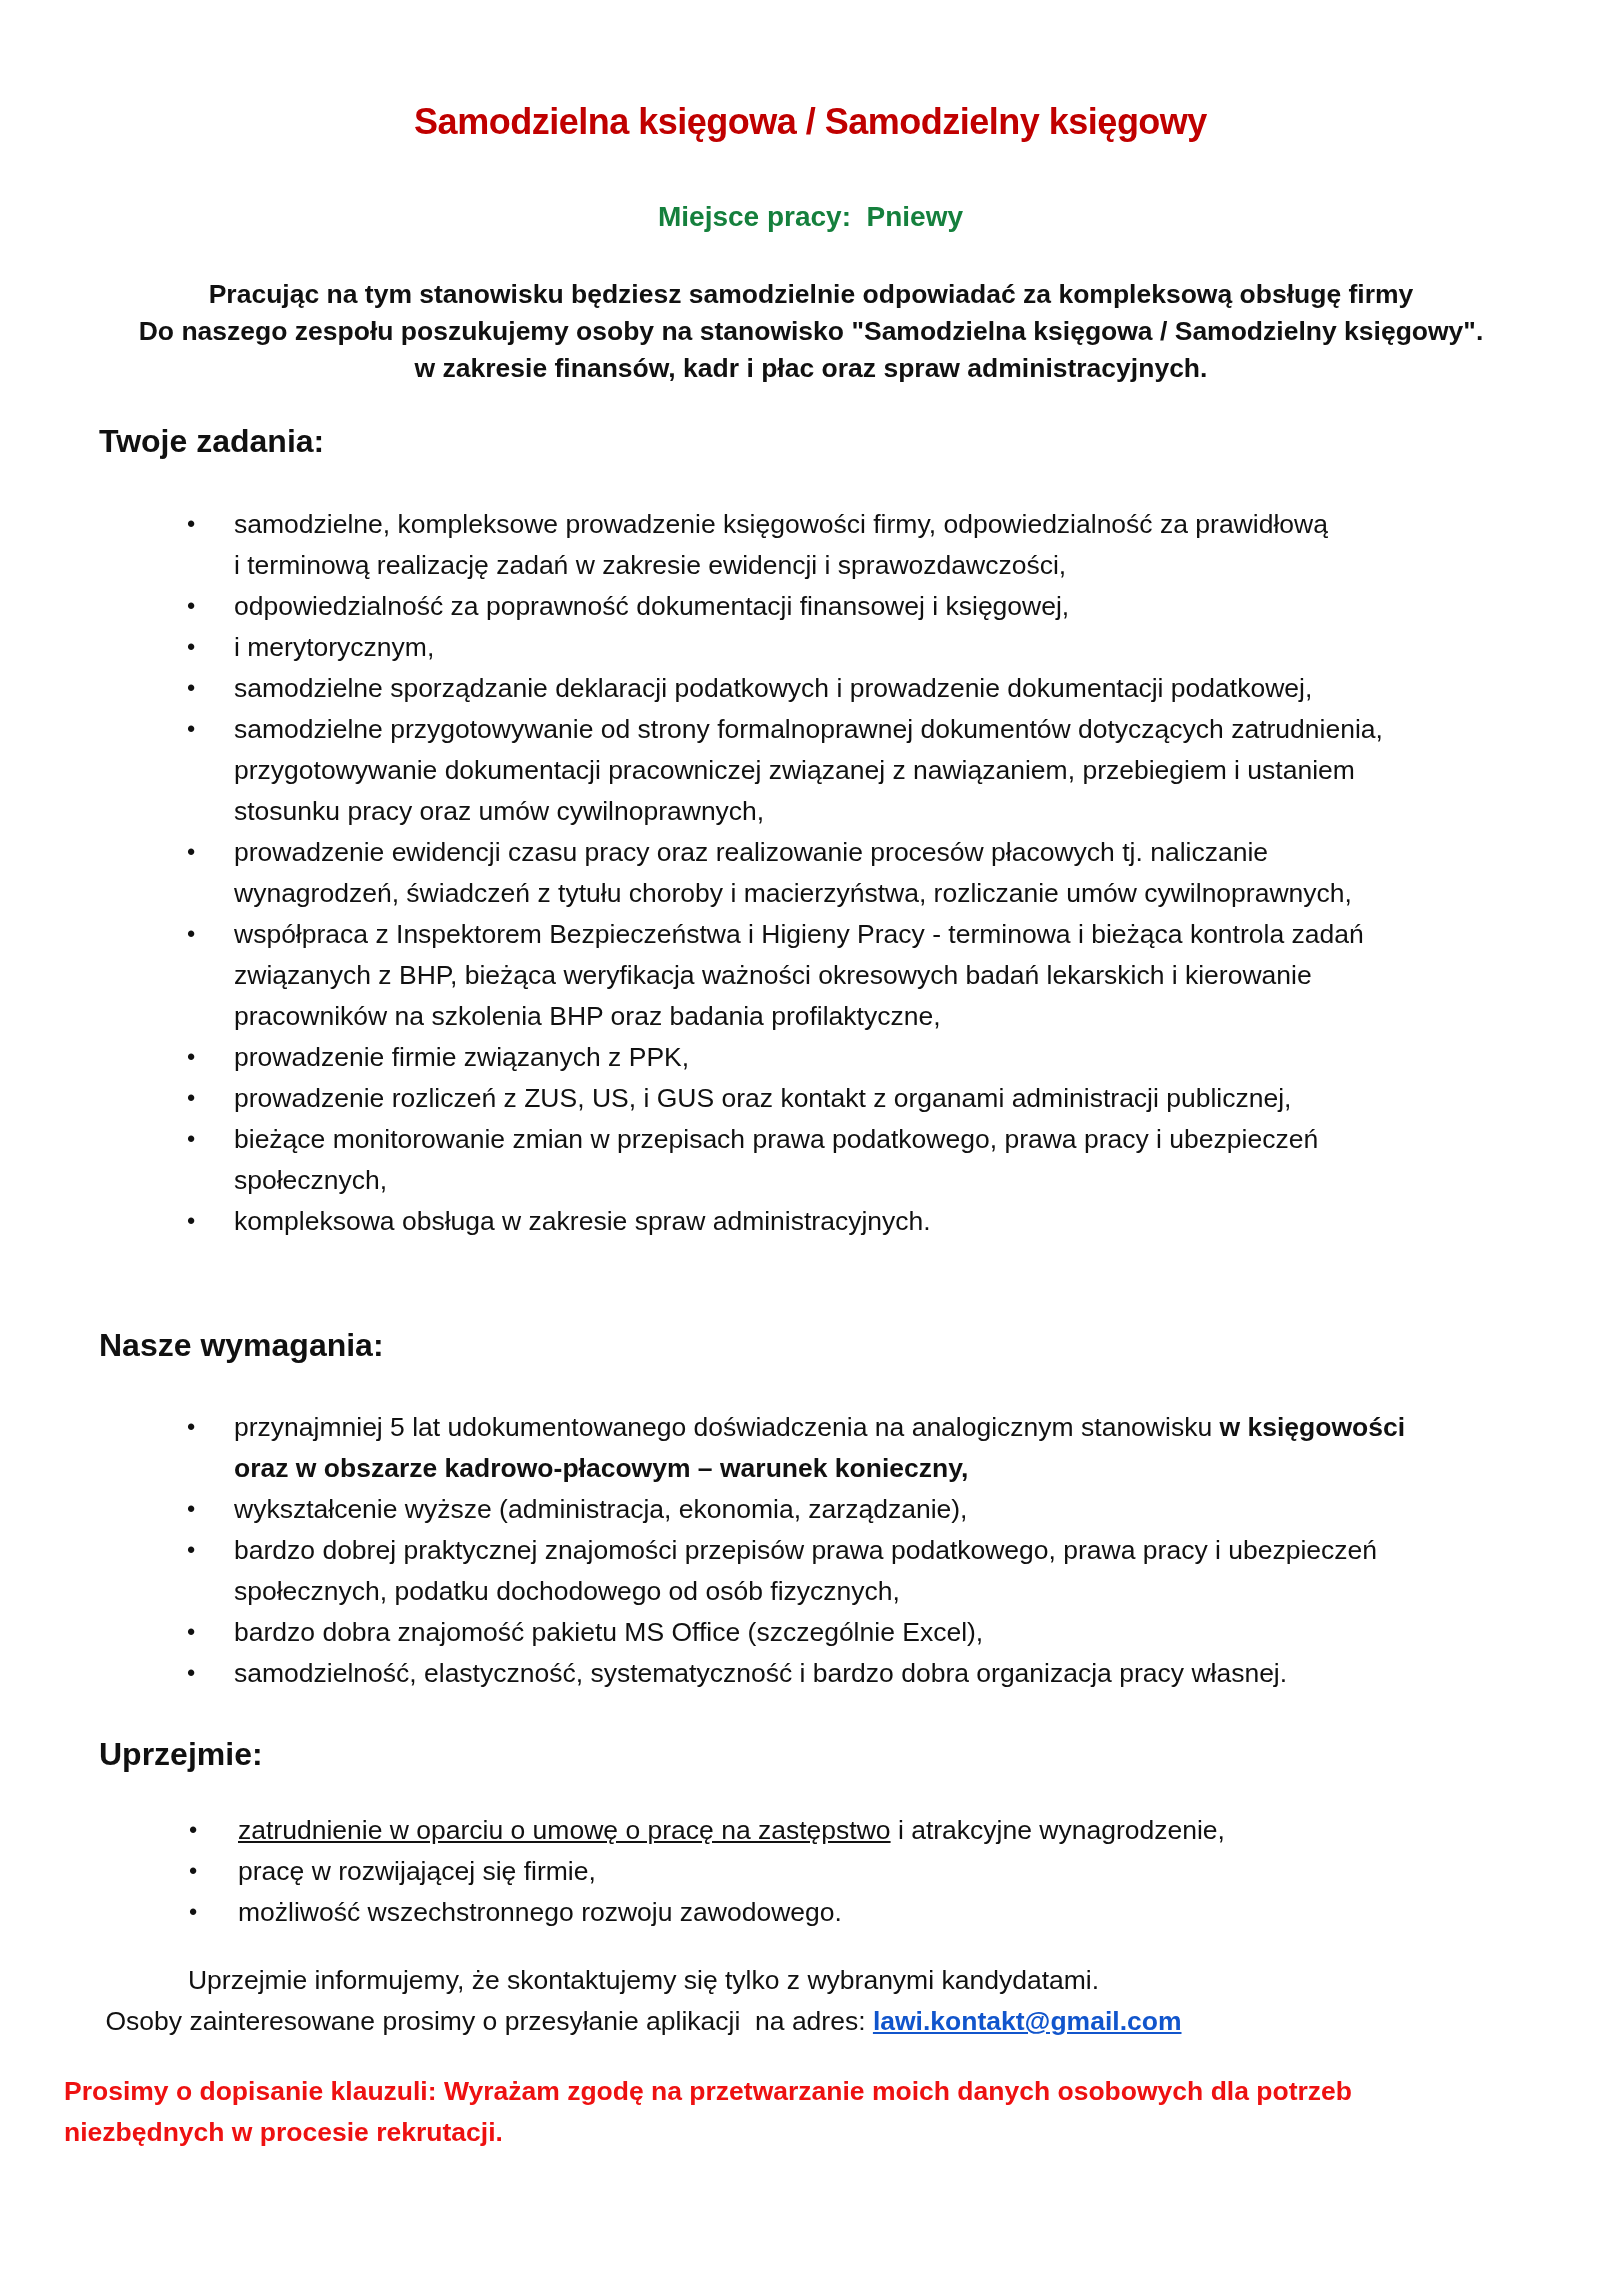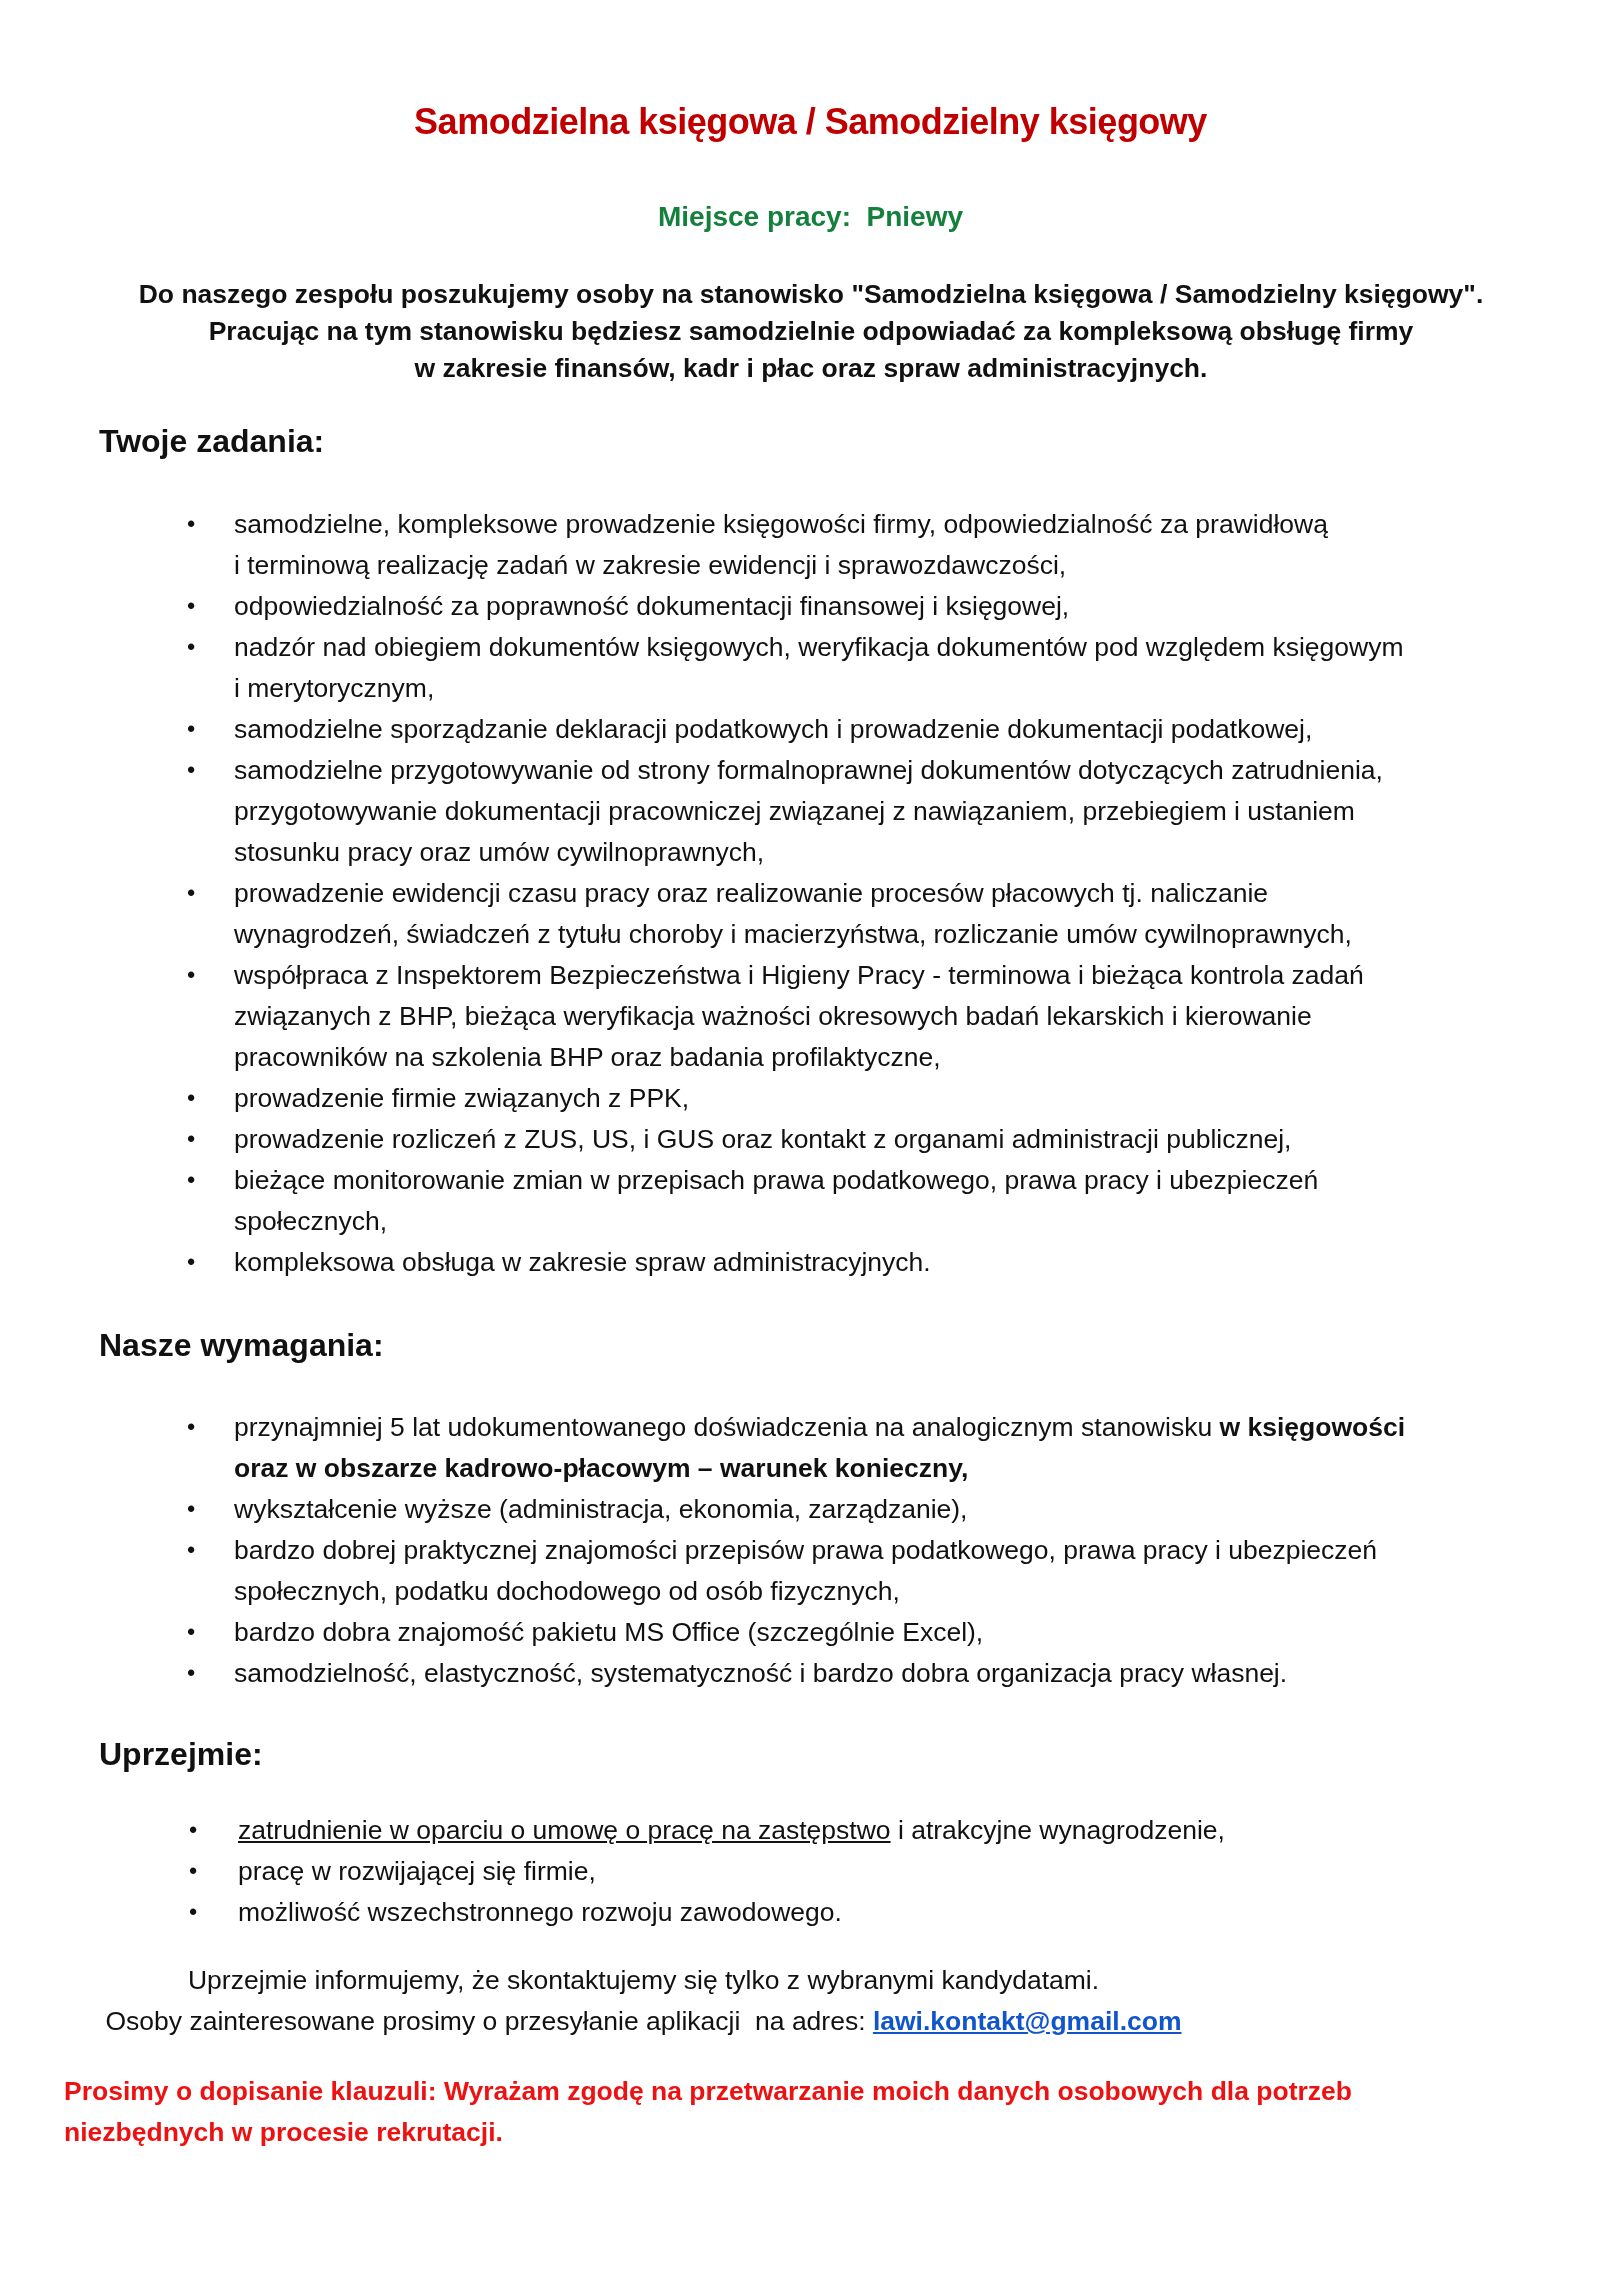--- a/index.html
+++ b/index.html
@@ -118,40 +118,39 @@
 </head>
 <body>
 
 <div class="page">
 
   <div class="title">Samodzielna księgowa / Samodzielny księgowy</div>
 
   <div class="location">Miejsce pracy:  Pniewy</div>
 
   <div class="intro">
+    <div>Pracując na tym stanowisku będziesz samodzielnie odpowiadać za kompleksową obsługę firmy</div>
     <div>Do naszego zespołu poszukujemy osoby na stanowisko "Samodzielna księgowa / Samodzielny księgowy".</div>
-    <div>Pracując na tym stanowisku będziesz samodzielnie odpowiadać za kompleksową obsługę firmy</div>
     <div>w zakresie finansów, kadr i płac oraz spraw administracyjnych.</div>
   </div>
 
   <div class="section-heading" style="top:423px;">Twoje zadania:</div>
 
   <ul class="list tasks">
     <li>
       <span class="bullet">•</span>
       <span class="line">samodzielne, kompleksowe prowadzenie księgowości firmy, odpowiedzialność za prawidłową</span>
       <span class="line">i terminową realizację zadań w zakresie ewidencji i sprawozdawczości,</span>
     </li>
     <li>
       <span class="bullet">•</span>
       <span class="line">odpowiedzialność za poprawność dokumentacji finansowej i księgowej,</span>
     </li>
     <li>
       <span class="bullet">•</span>
-      <span class="line">nadzór nad obiegiem dokumentów księgowych, weryfikacja dokumentów pod względem księgowym</span>
       <span class="line">i merytorycznym,</span>
     </li>
     <li>
       <span class="bullet">•</span>
       <span class="line">samodzielne sporządzanie deklaracji podatkowych i prowadzenie dokumentacji podatkowej,</span>
     </li>
     <li>
       <span class="bullet">•</span>
       <span class="line">samodzielne przygotowywanie od strony formalnoprawnej dokumentów dotyczących zatrudnienia,</span>
       <span class="line">przygotowywanie dokumentacji pracowniczej związanej z nawiązaniem, przebiegiem i ustaniem</span>

